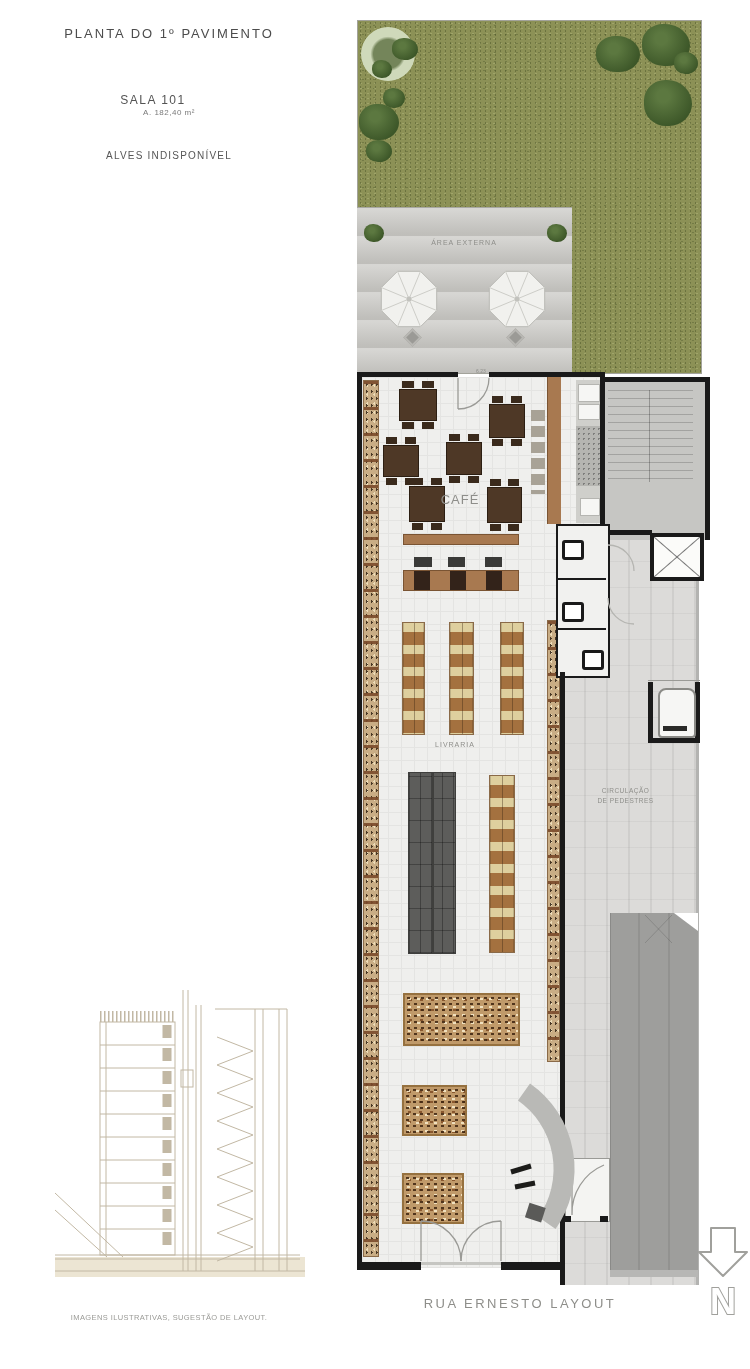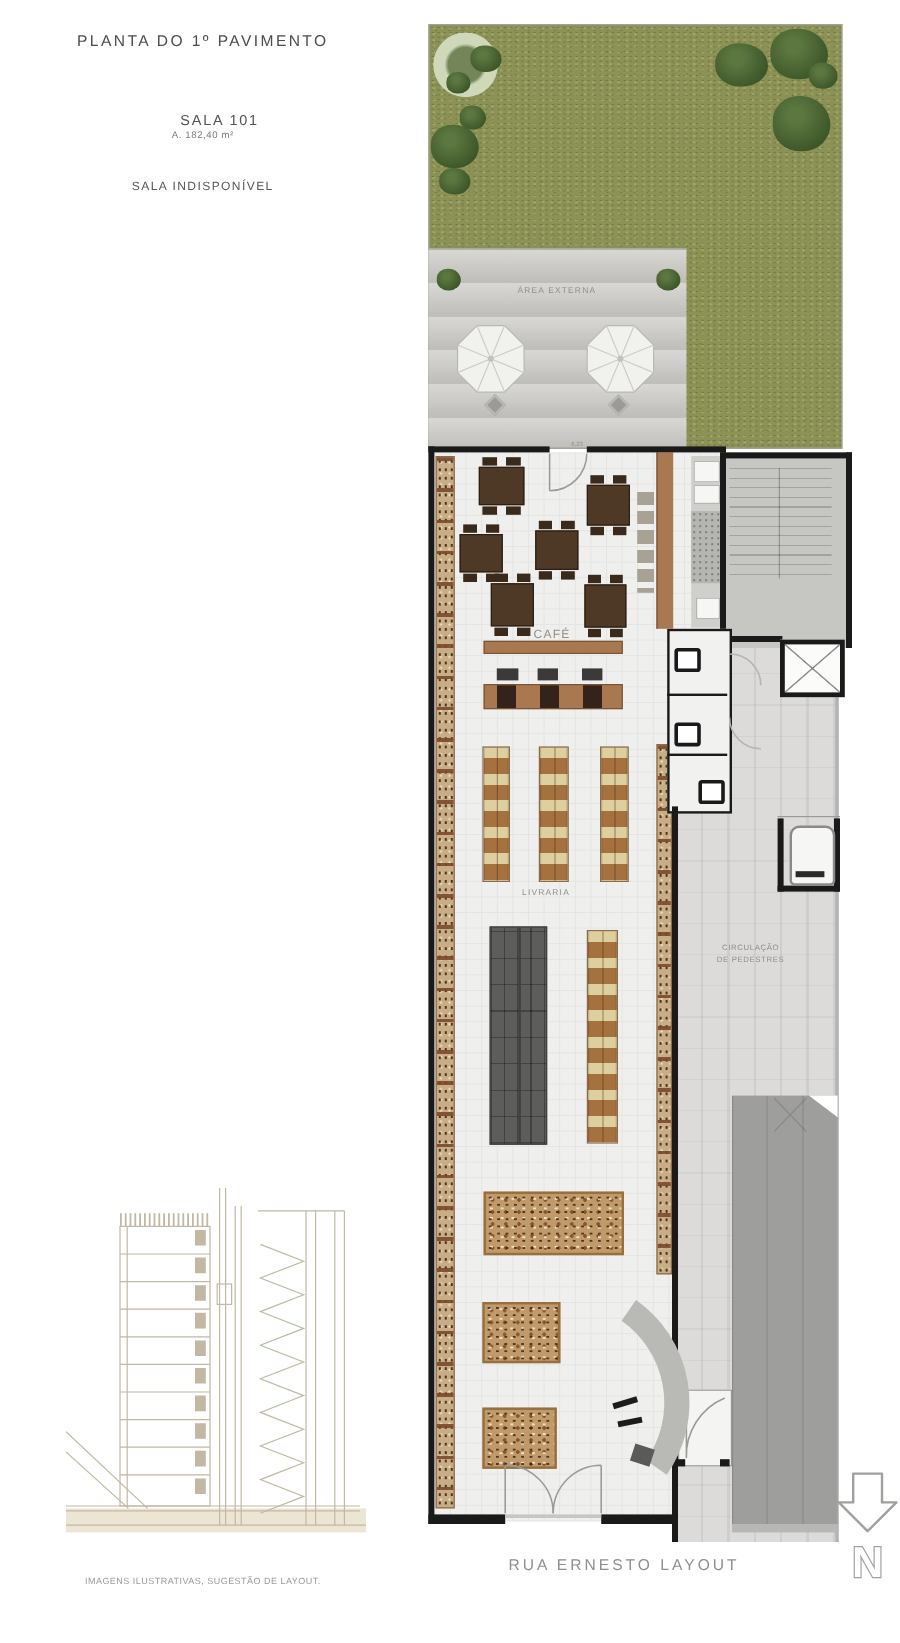--- a/index.html
+++ b/index.html
@@ -87,23 +87,23 @@
   .tiny-dim{font-size:5px;color:#8e8e8a;}
   svg{display:block;}
   svg text{font-family:"Liberation Sans",sans-serif;}
 </style>
 </head>
 <body>
 
 <div class="canvas">
 
   <div class="abs ctr plan-title" style="left:38px;top:26px;width:262px;">PLANTA DO 1º PAVIMENTO</div>
-  <div class="abs ctr room-name" style="left:52px;top:93px;width:262px;">SALA 101</div>
+  <div class="abs ctr room-name" style="left:22px;top:93px;width:262px;">SALA 101</div>
   <div class="abs ctr room-area" style="left:38px;top:108px;width:262px;">A. 182,40 m²</div>
-  <div class="abs ctr room-status" style="left:38px;top:150px;width:262px;">SALA INDISPONÍVEL</div>
+  <div class="abs ctr room-status" style="left:38px;top:150px;width:262px;">ALVES INDISPONÍVEL</div>
 
   <div class="abs grass" style="left:357px;top:20px;width:343px;height:352px;"></div>
   <div class="abs light-tree" style="left:361px;top:27px;width:54px;height:54px;"></div>
   <div class="abs tree" style="left:392px;top:38px;width:26px;height:22px;"></div>
   <div class="abs tree" style="left:372px;top:60px;width:20px;height:18px;"></div>
   <div class="abs tree" style="left:383px;top:88px;width:22px;height:20px;"></div>
   <div class="abs tree" style="left:359px;top:104px;width:40px;height:36px;"></div>
   <div class="abs tree" style="left:366px;top:140px;width:26px;height:22px;"></div>
   <div class="abs tree" style="left:596px;top:36px;width:44px;height:36px;"></div>
   <div class="abs tree" style="left:642px;top:24px;width:48px;height:42px;"></div>
@@ -146,21 +146,21 @@
   <div class="abs cafe-table" style="left:487px;top:487px;width:33px;height:34px;"></div>
 
   <div class="abs stools" style="left:531px;top:410px;width:14px;height:84px;"></div>
   <div class="abs wood" style="left:547px;top:377px;width:13px;height:147px;border-left:1px solid #7a5433;"></div>
   <div class="abs" style="left:576px;top:380px;width:26px;height:143px;background:#cfcfcb;"></div>
   <div class="abs appl" style="left:578px;top:384px;width:20px;height:16px;"></div>
   <div class="abs appl" style="left:578px;top:404px;width:20px;height:14px;"></div>
   <div class="abs" style="left:576px;top:426px;width:26px;height:60px;background:#b5b5b1;background-image:radial-gradient(rgba(0,0,0,.3) 1px,transparent 1px);background-size:5px 5px;"></div>
   <div class="abs appl" style="left:580px;top:498px;width:18px;height:16px;"></div>
   <div class="abs wood" style="left:403px;top:534px;width:114px;height:9px;border:1px solid #7a5433;"></div>
-  <div class="abs ctr plan-label" style="left:430px;top:524px;width:60px;font-size:10px;">CAFÉ</div>
+  <div class="abs ctr plan-label" style="left:430px;top:492px;width:60px;font-size:13px;">CAFÉ</div>
 
   <div class="abs chairmark" style="left:414px;top:557px;width:18px;height:10px;"></div>
   <div class="abs chairmark" style="left:448px;top:557px;width:17px;height:10px;"></div>
   <div class="abs chairmark" style="left:485px;top:557px;width:17px;height:10px;"></div>
   <div class="abs checkout" style="left:403px;top:570px;width:114px;height:19px;"></div>
 
   <div class="abs shelf-aisle" style="left:402px;top:622px;width:21px;height:111px;"></div>
   <div class="abs shelf-aisle" style="left:449px;top:622px;width:23px;height:111px;"></div>
   <div class="abs shelf-aisle" style="left:500px;top:622px;width:22px;height:111px;"></div>
   <div class="abs ctr plan-label" style="left:415px;top:741px;width:80px;">LIVRARIA</div>

